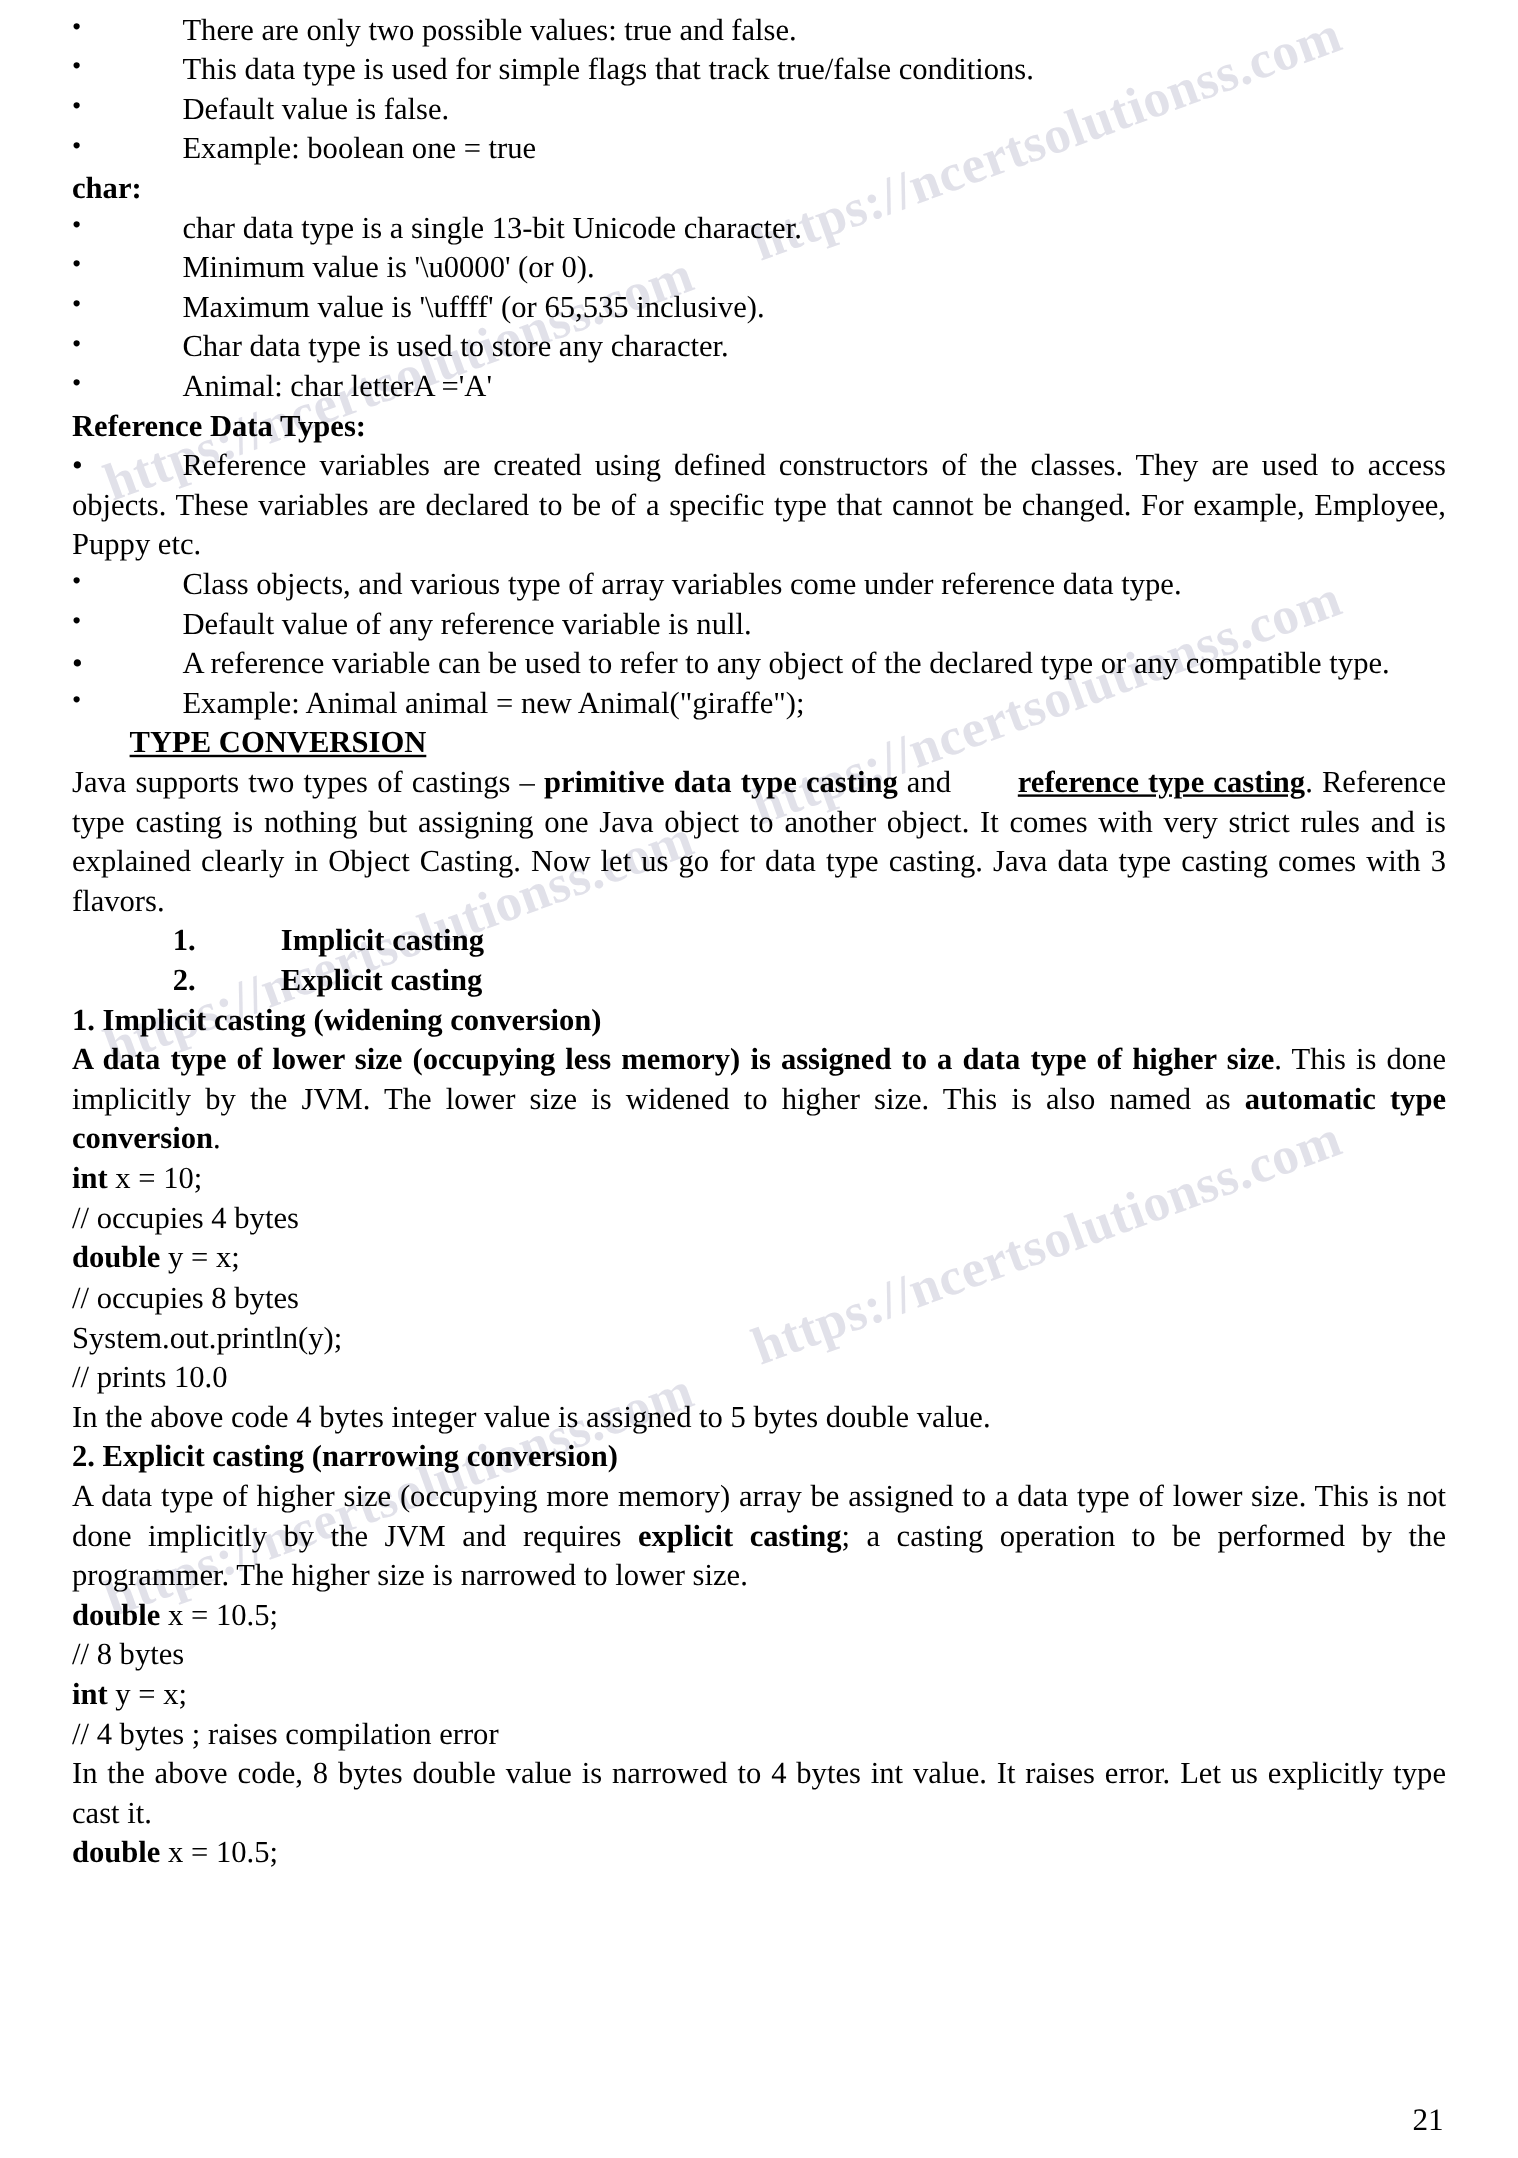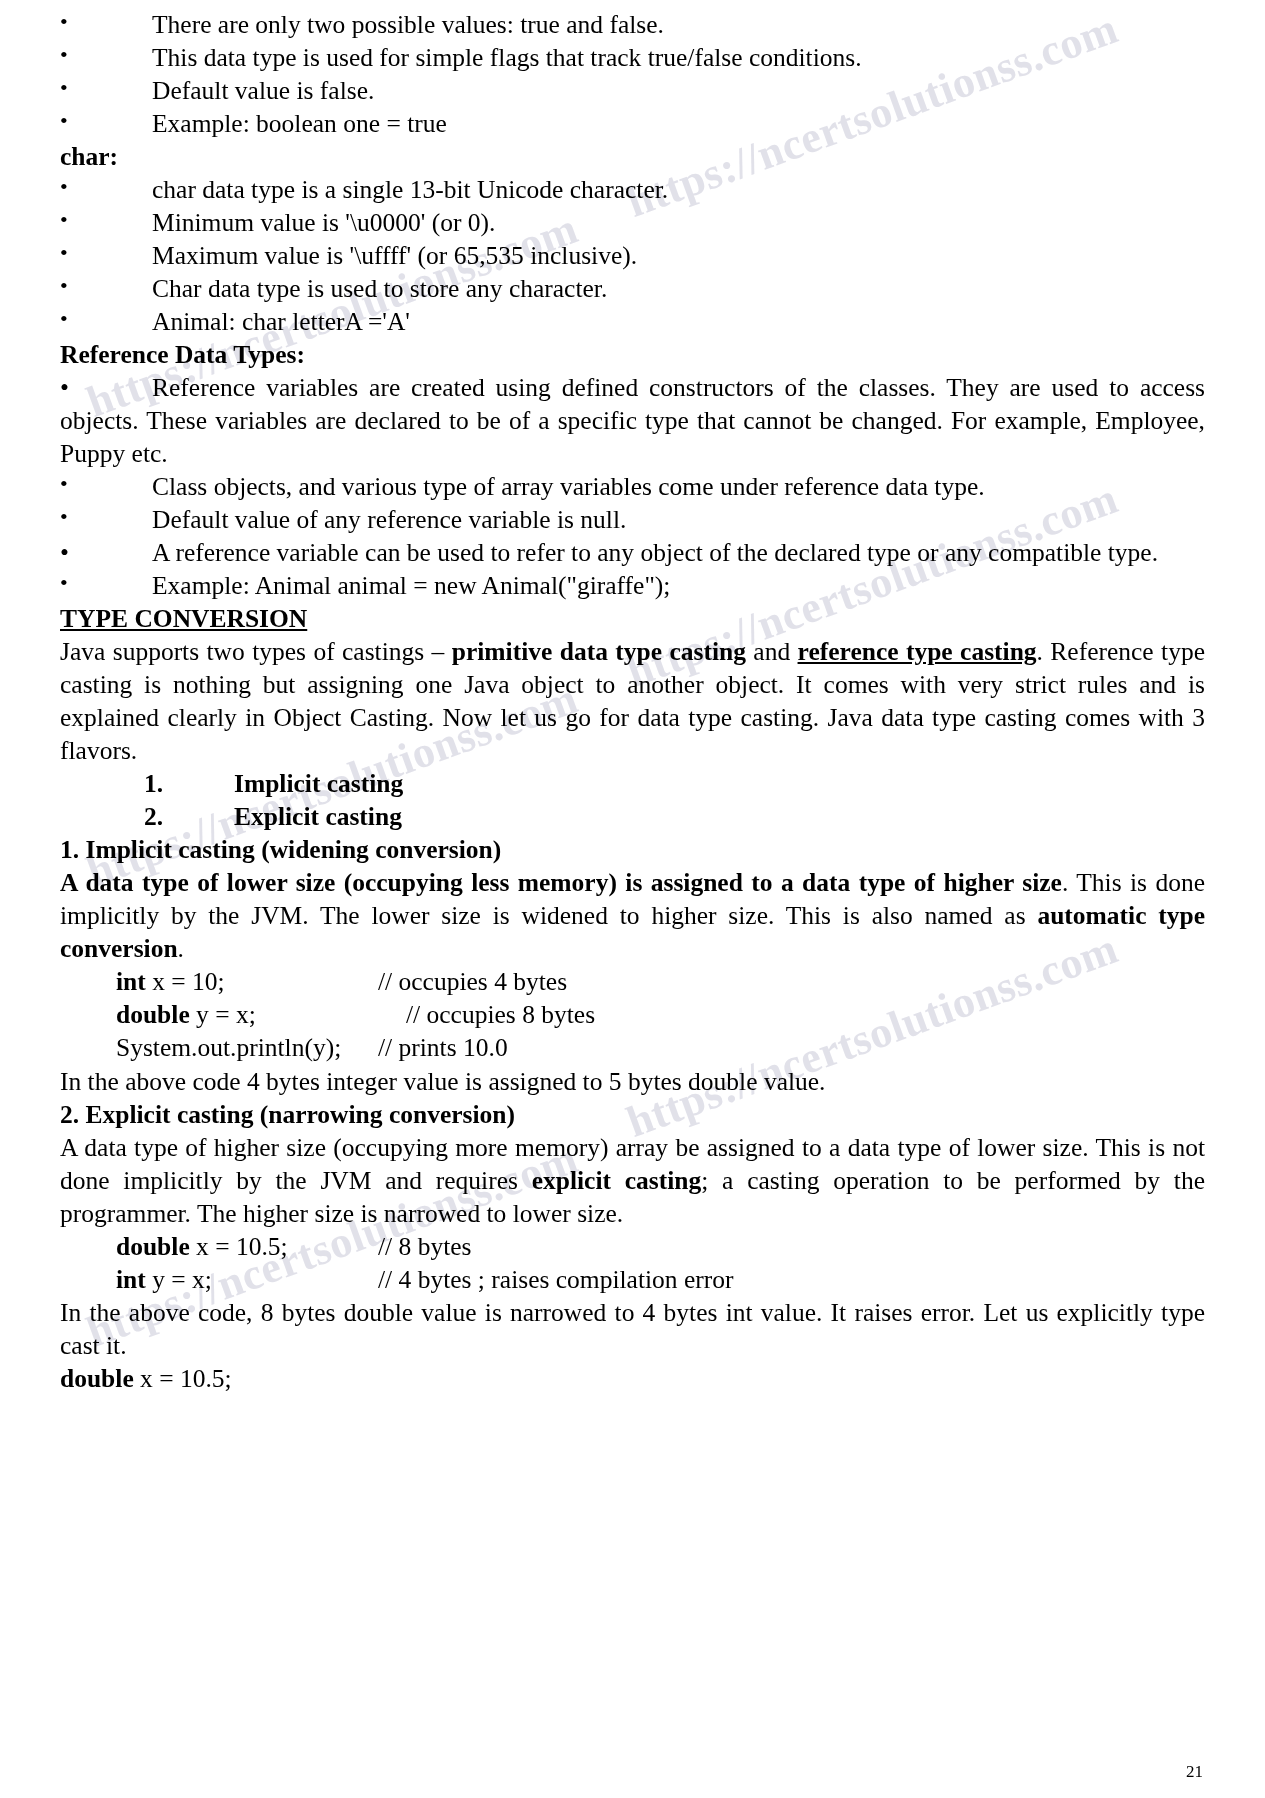--- a/index.html
+++ b/index.html
@@ -60,45 +60,46 @@
     min-width: 14px;
     text-align: left;
     font-size: 22px;
     line-height: 1.295;
   }
   .bullet-gap { width: 78px; min-width: 78px; }
   .bullet-text { flex: 1; }
 
   .para { text-align: justify; }
   .b { font-weight: bold; }
-  .bu { font-weight: bold; text-decoration: underline; }
+  .bu { font-weight: bold; text-decoration: underline; margin-left: 48px; }
 
   .heading-line { font-weight: bold; }
 
   .numbered {
     display: flex;
     align-items: flex-start;
     font-weight: bold;
   }
   .num-indent { width: 84px; min-width: 84px; }
   .num-label { width: 90px; min-width: 90px; }
 
   .code-line {
     display: flex;
     align-items: flex-start;
+    flex-direction: column;
   }
   .code-indent { width: 56px; min-width: 56px; }
   .code-left { width: 262px; min-width: 262px; }
   .code-left-wide { width: 290px; min-width: 290px; }
 
   .page-num {
     position: absolute;
     right: 62px;
     bottom: 16px;
-    font-size: 17px;
+    font-size: 26px;
     z-index: 3;
   }
 </style>
 </head>
 <body>
 
 <div class="page">
 
   <div class="wm wm1">https://ncertsolutionss.com</div>
   <div class="wm wm2">https://ncertsolutionss.com</div>

